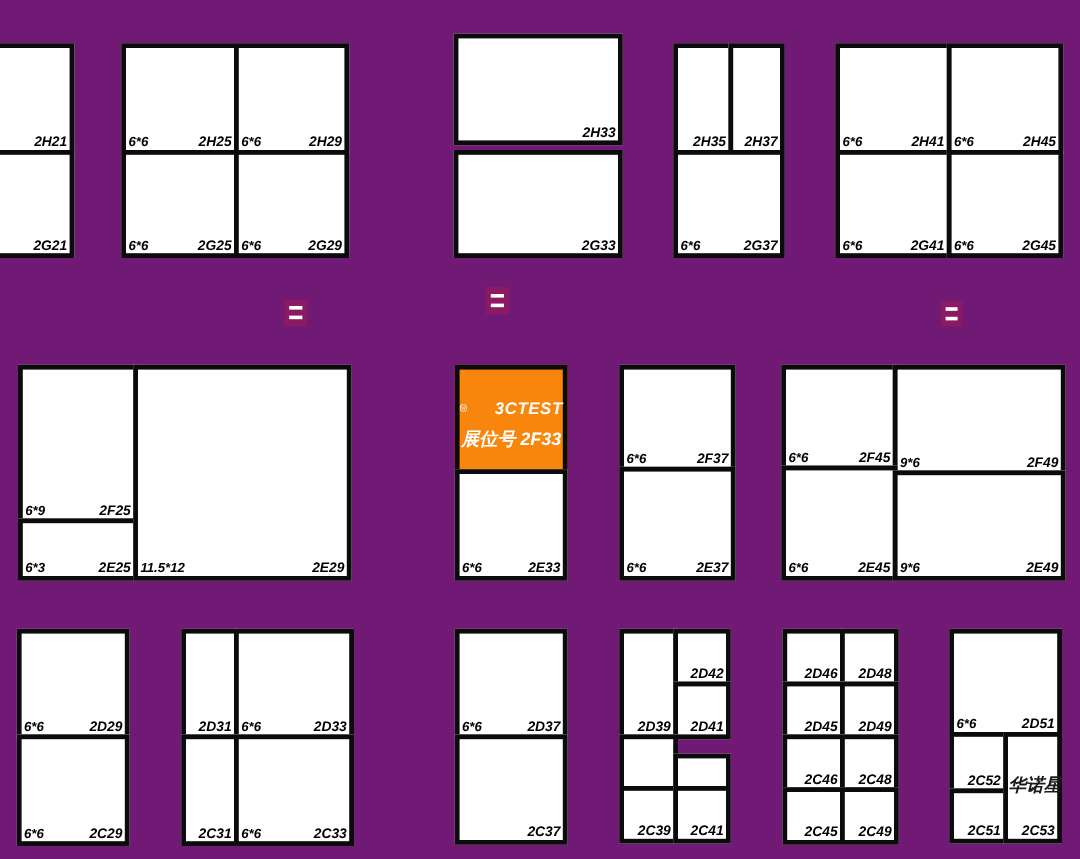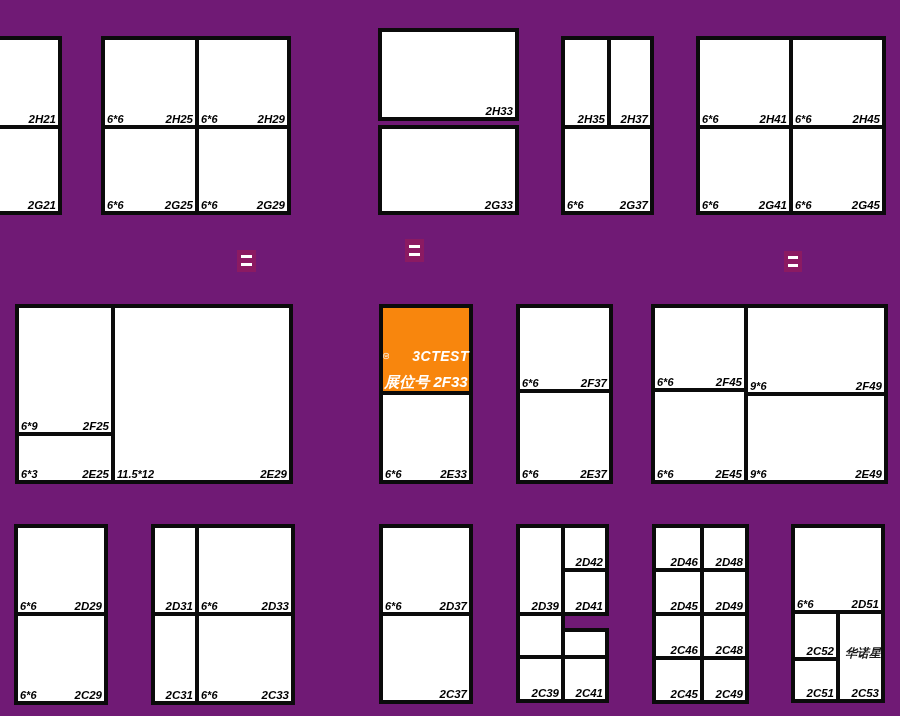--- a/index.html
+++ b/index.html
@@ -15,27 +15,27 @@
     position:absolute; right:2px; bottom:0px;
     font-size:11.5px; font-weight:bold; color:#000; letter-spacing:0px;
     white-space:nowrap;
   }
   .booth .sz {
     position:absolute; left:2px; bottom:0px;
     font-size:11px; font-weight:bold; color:#000; white-space:nowrap;
   }
   .booth .note {
     position:absolute; left:0; right:0; top:36%;
-    text-align:right; font-size:12px; font-weight:bold; color:#1a1a1a;
+    text-align:left; font-size:15px; font-weight:bold; color:#1a1a1a;
     font-family:"DejaVu Serif","Liberation Serif",serif; white-space:nowrap;
   }
   .booth.hl { color:#fff; }
   .hl .logo-row {
     display:flex; align-items:center; justify-content:center; gap:23px;
-    margin-top:40px; font-size:14px; font-weight:bold; letter-spacing:0.5px;
+    margin-top:24px; font-size:14px; font-weight:bold; letter-spacing:0.5px;
   }
   .hl .line2 {
     text-align:center; margin-top:9px; font-size:15px; font-weight:bold;
   }
   .marker { position:absolute; }
   .marker .bar { position:absolute; left:4px; right:4px; height:3px; background:#ffffff; }
 </style>
 </head>
 <body>
 

